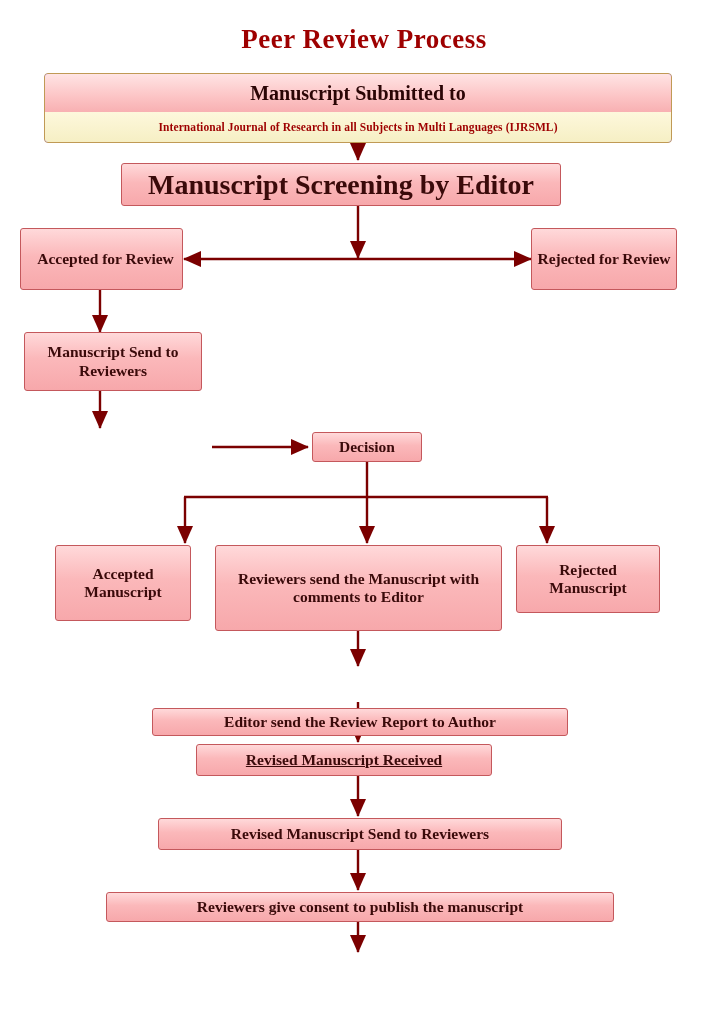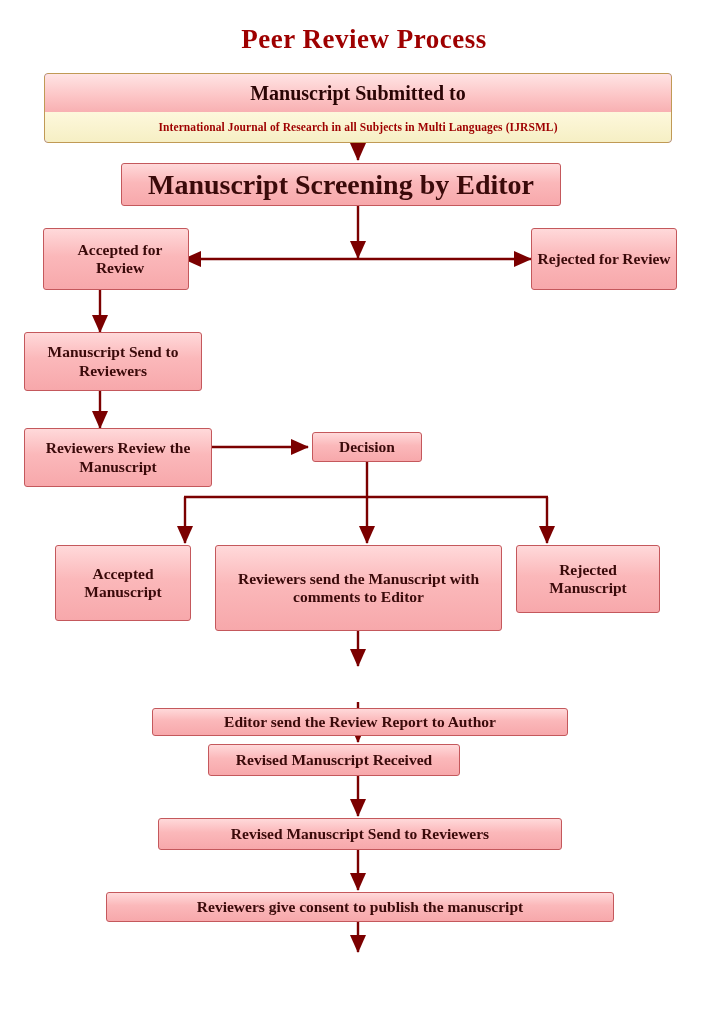--- a/index.html
+++ b/index.html
@@ -149,38 +149,37 @@
     </g>
   </svg>
 
   <div class="box-submit" style="left:44px; top:73px; width:628px; height:70px;">
     <div class="submit-top">Manuscript Submitted to</div>
     <div class="submit-bottom">International Journal of Research in all Subjects in Multi Languages (IJRSML)</div>
   </div>
 
   <div class="box fs22" style="left:121px; top:163px; width:440px; height:43px;">Manuscript Screening by Editor</div>
 
-  <div class="box fs15" style="left:43px; top:228px; width:146px; height:62px;padding-left:12px;">Accepted for Review</div>
+  <div class="box fs15" style="left:20px; top:228px; width:163px; height:62px;padding-left:12px;">Accepted for Review</div>
 
   <div class="box fs15" style="left:531px; top:228px; width:146px; height:62px;">Rejected for Review</div>
 
   <div class="box fs15" style="left:24px; top:332px; width:178px; height:59px;">Manuscript Send to Reviewers</div>
 
-  <div class="box fs15" style="left:24px; top:428px; width:188px; height:59px;">Reviewers Review the Manuscript</div>
 
   <div class="box fs15" style="left:312px; top:432px; width:110px; height:30px;">Decision</div>
 
   <div class="box fs15" style="left:55px; top:545px; width:136px; height:76px;">Accepted Manuscript</div>
 
   <div class="box fs15" style="left:215px; top:545px; width:287px; height:86px;">Reviewers send the Manuscript with comments to  Editor</div>
 
   <div class="box fs15" style="left:516px; top:545px; width:144px; height:68px;">Rejected Manuscript</div>
 
   <div class="box fs15" style="left:152px; top:668px; width:416px; height:28px;margin-top:40px;">Editor send the Review Report to Author</div>
 
-  <div class="box fs15" style="left:208px; top:744px; width:252px; height:32px;">Revised Manuscript Received</div>
+  <div class="box fs15" style="left:196px; top:744px; width:296px; height:32px;text-decoration:underline;">Revised Manuscript Received</div>
 
   <div class="box fs15" style="left:158px; top:818px; width:404px; height:32px;">Revised Manuscript Send to Reviewers</div>
 
   <div class="box fs15" style="left:106px; top:892px; width:508px; height:30px;">Reviewers give consent to publish the manuscript</div>
 
 
 </div>
 
 </body></html>

